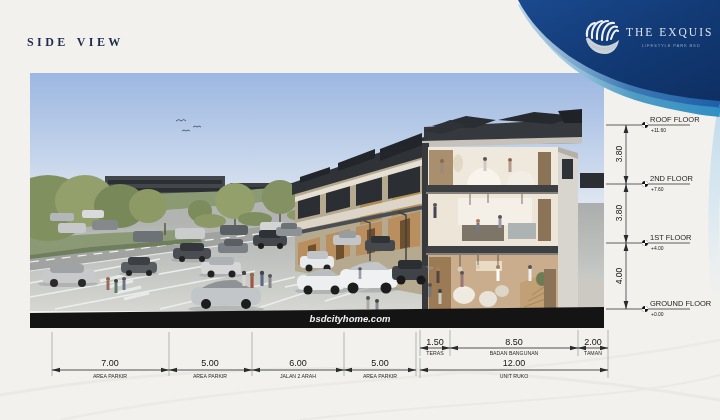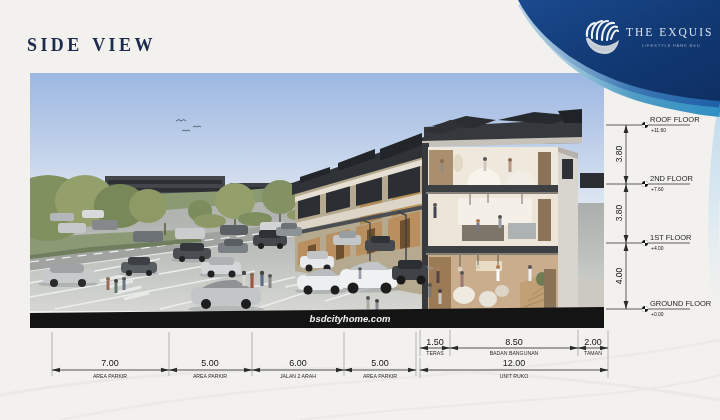--- a/index.html
+++ b/index.html
@@ -10,21 +10,21 @@
 <body>
 
 <div class="abs" style="left:0;top:0;width:720px;height:420px;background:#f2f1ed;"></div>
 
 <svg class="abs" style="left:0;top:300px;" width="720" height="120" viewBox="0 0 720 120">
   <path d="M0,95 C200,60 480,58 720,100" fill="none" stroke="#eae9e5" stroke-width="3"></path>
   <path d="M60,120 C280,75 520,80 720,40" fill="none" stroke="#ebeae6" stroke-width="2.5"></path>
   <path d="M300,120 C480,98 620,102 720,75" fill="none" stroke="#eae9e5" stroke-width="2"></path>
 </svg>
 
-<div class="abs" style="left:27px;top:35px;font-family:'Liberation Serif',serif;font-weight:bold;font-size:18px;letter-spacing:3.4px;word-spacing:2px;color:#1d2b4d;">SIDE VIEW</div>
+<div class="abs" style="left:27px;top:35px;font-family:'Liberation Serif',serif;font-weight:bold;font-size:12px;letter-spacing:3.4px;word-spacing:2px;color:#1d2b4d;">SIDE VIEW</div>
 
 <svg class="abs" style="left:30px;top:73px;" width="574" height="255" viewBox="0 0 574 255">
   <defs>
     <linearGradient id="sky" x1="0" y1="0" x2="0" y2="1">
       <stop offset="0" stop-color="#9cb7e1"></stop>
       <stop offset="0.5" stop-color="#c0d1ea"></stop>
       <stop offset="1" stop-color="#e9edf3"></stop>
     </linearGradient>
     <linearGradient id="lot" x1="0" y1="0" x2="0" y2="1">
       <stop offset="0" stop-color="#abaeac"></stop>

